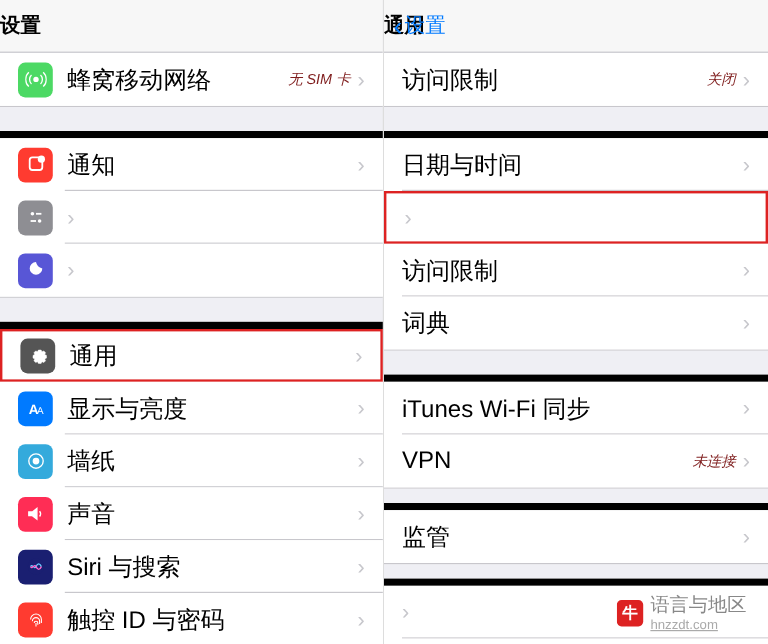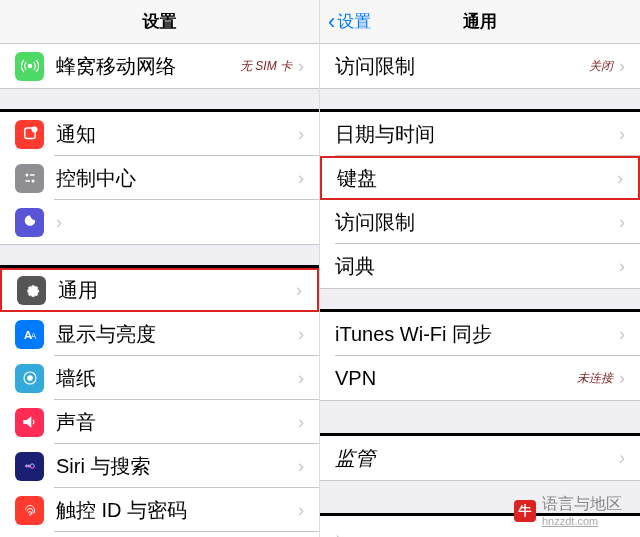--- a/index.html
+++ b/index.html
@@ -20,21 +20,21 @@
       flex-direction: column;
       overflow: hidden;
     }
     .panel-left { border-right: 1px solid #ddd; }
     .header {
       height: 44px;
       background: #f7f7f7;
       border-bottom: 1px solid #c8c7cc;
       display: flex;
       align-items: center;
-      justify-content: center;
+      justify-content: flex-start;
       position: relative;
     }
     .header-title {
       font-size: 17px;
       font-weight: 600;
       color: #000;
     }
     .back-btn {
       position: absolute;
       left: 8px;
@@ -48,25 +48,25 @@
       margin-right: 2px;
       line-height: 1;
     }
     .content {
       flex: 1;
       overflow-y: auto;
     }
     .group {
       margin-top: 20px;
       background: #fff;
-      border-top: 3px solid #000000;
+      border-top: 6px solid #000000;
       border-bottom: 1px solid #c8c7cc;
     }
     .group.first { margin-top: 0; border-top: none; }
-    .group.tight { margin-top: 32px; font-style: italic; }
+    .group.tight { margin-top: 12px; }
     .row {
       display: flex;
       align-items: center;
       height: 44px;
       padding: 0 15px;
       background: #fff;
       position: relative;
     }
     .row:not(:last-child)::after {
       content: "";
@@ -172,21 +172,20 @@
         </div>
         <div class="row">
           <div class="icon ic-gray">
             <svg viewBox="0 0 24 24" fill="#fff">
               <circle cx="8" cy="8" r="2"></circle>
               <rect x="12" y="7" width="6" height="2"></rect>
               <circle cx="16" cy="16" r="2"></circle>
               <rect x="6" y="15" width="6" height="2"></rect>
             </svg>
           </div>
-          <div class="row-label">控制中心</div>
           <div class="chevron">›</div>
         </div>
         <div class="row">
           <div class="icon ic-purple">
             <svg viewBox="0 0 24 24" fill="#fff">
               <path d="M12 3a7 7 0 107 7 9 9 0 01-7-7z"></path>
             </svg>
           </div>
           <div class="chevron">›</div>
         </div>
@@ -273,21 +272,20 @@
           <div class="row-value">关闭</div>
           <div class="chevron">›</div>
         </div>
       </div>
       <div class="group">
         <div class="row noicon">
           <div class="row-label">日期与时间</div>
           <div class="chevron">›</div>
         </div>
         <div class="row noicon highlighted">
-          <div class="row-label">键盘</div>
           <div class="chevron">›</div>
         </div>
         <div class="row noicon">
           <div class="row-label">访问限制</div>
           <div class="chevron">›</div>
         </div>
         <div class="row noicon">
           <div class="row-label">词典</div>
           <div class="chevron">›</div>
         </div>

